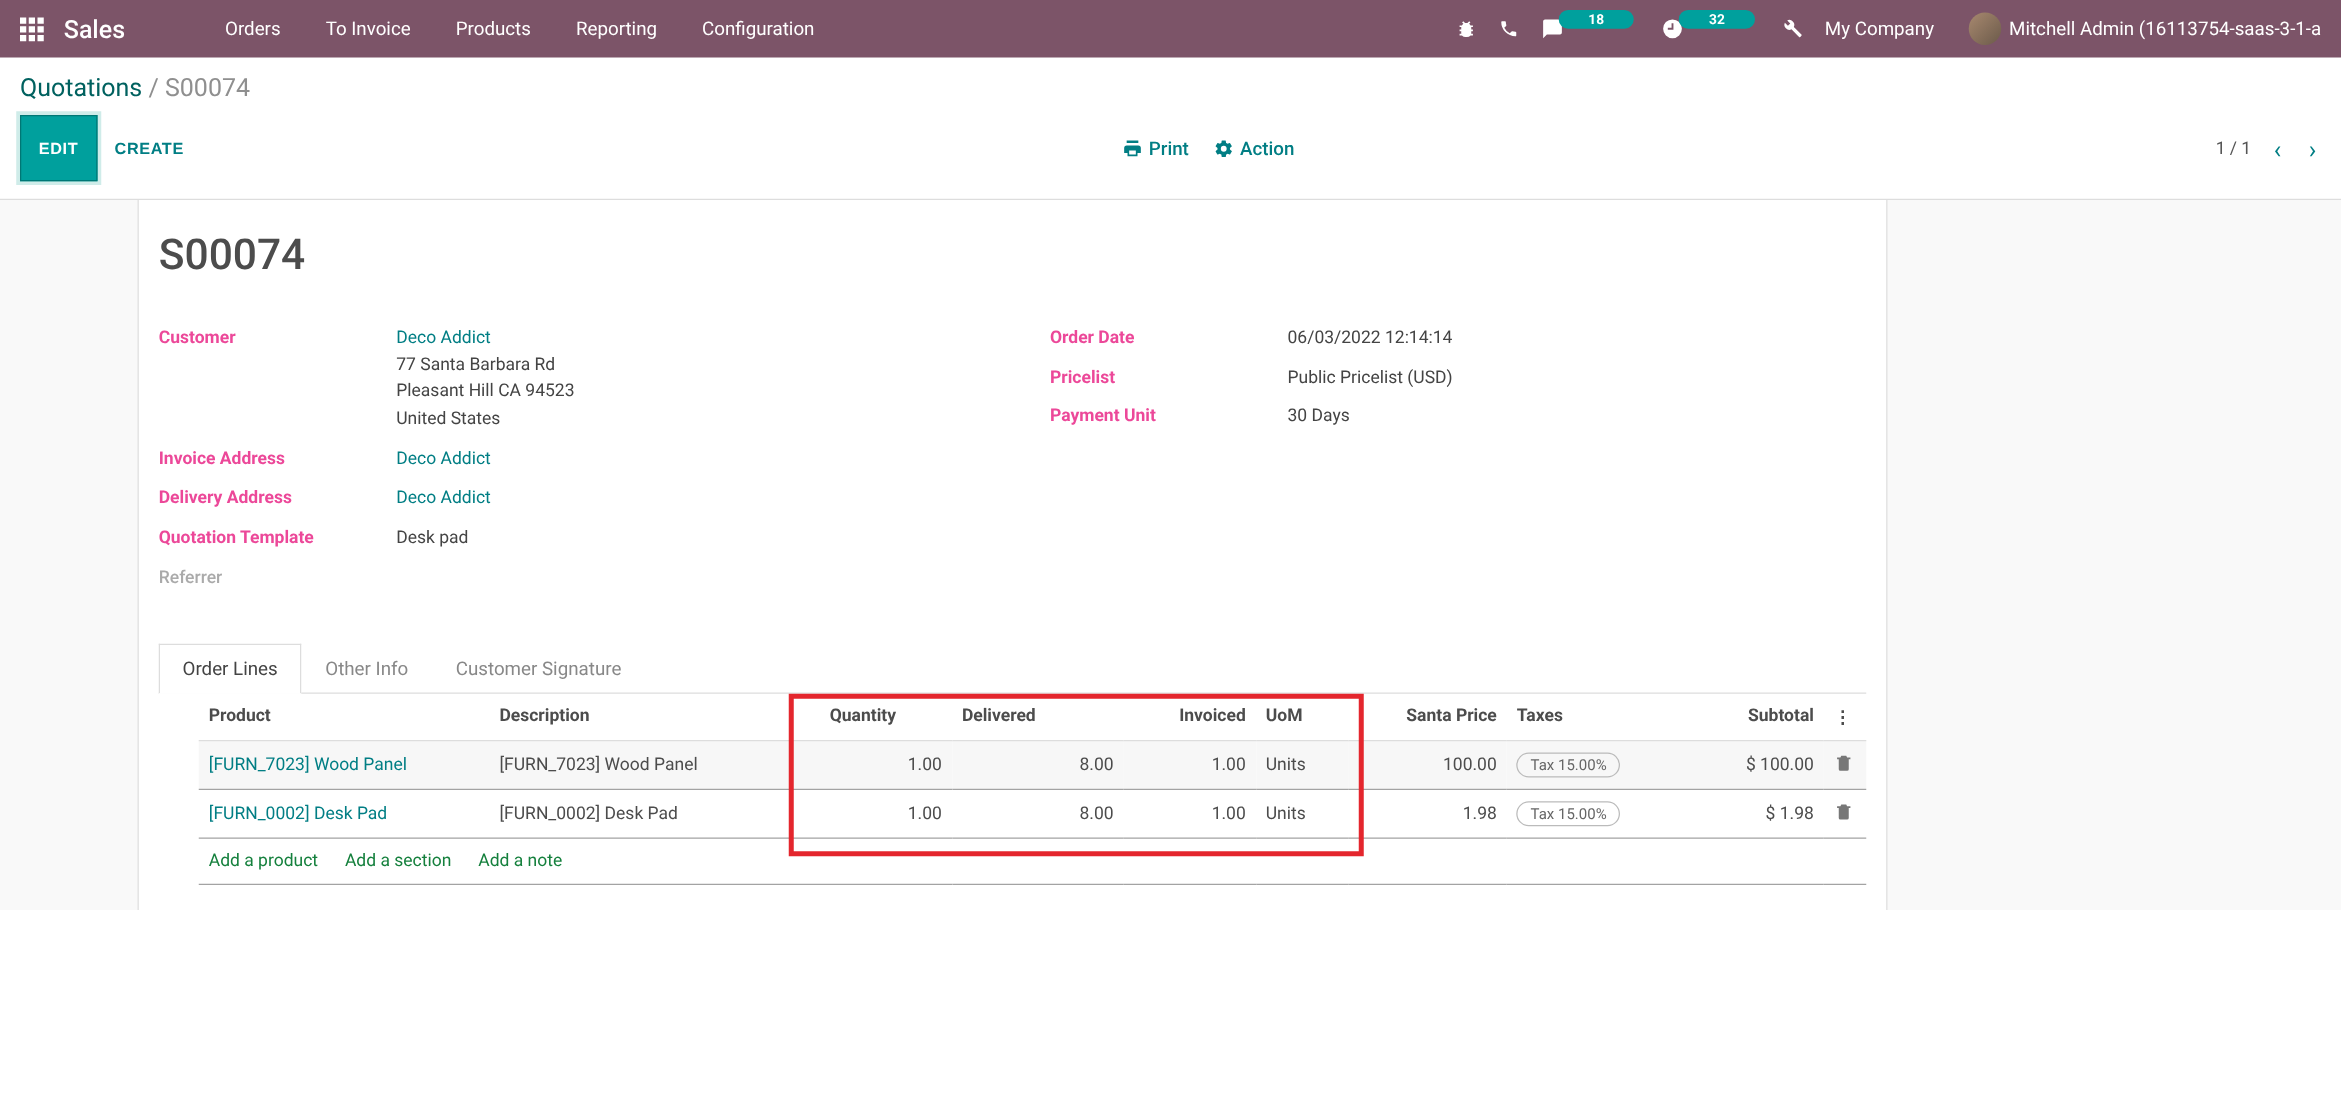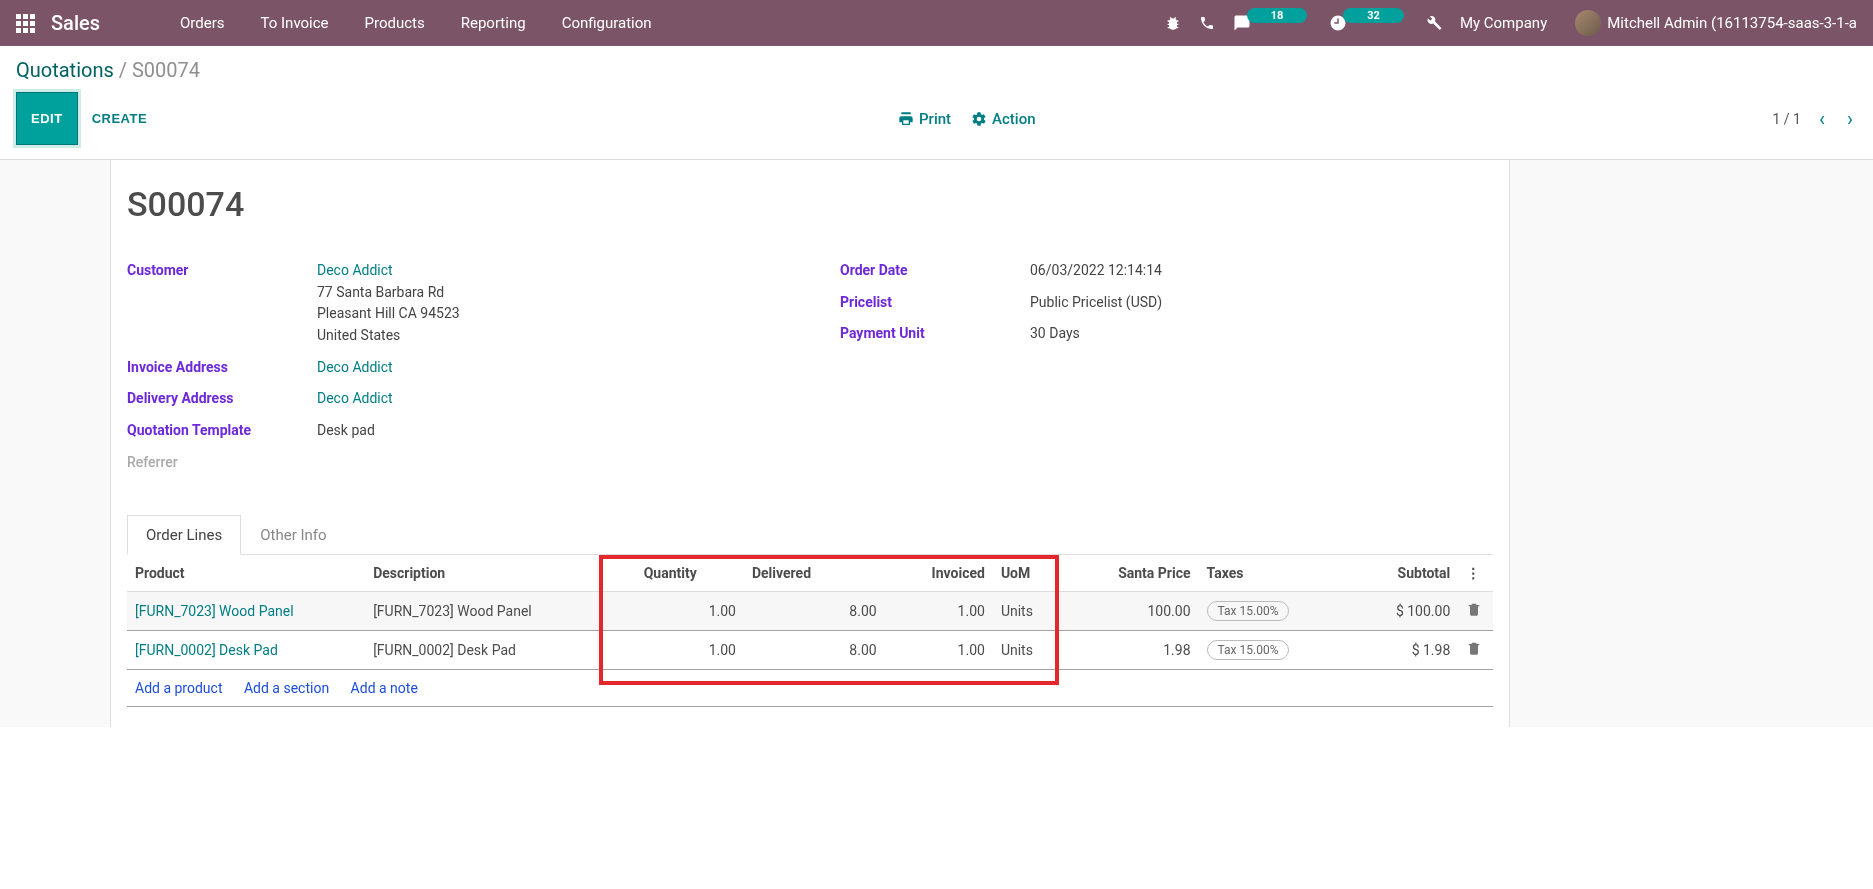--- a/index.html
+++ b/index.html
@@ -34,21 +34,21 @@
 
 
 .sheet-wrap { background: #f9f9f9; padding: 0; }
 .sheet { background: #fff; max-width: 1400px; border-left: 1px solid #ddd; border-right: 1px solid #ddd; margin-left: 110px; padding: 24px 0 20px 0; }
 .sheet-inner { padding: 0 16px; }
 .h1-title { font-size: 34px; color: #4c4c4c; margin: 0 0 36px 0; font-weight: 500; }
 
 .form-grid { display: flex; gap: 60px; margin-bottom: 30px; }
 .form-col { flex: 1; }
 .form-row { display: flex; margin-bottom: 10px; line-height: 1.55; }
-.form-label { width: 190px; font-weight: 700; color: #6d28d9; }
+.form-label { width: 190px; font-weight: 700; color: #ec4899; }
 .form-value { flex: 1; color: #444; }
 .form-value .link { color: #017e84; cursor: pointer; }
 .form-label.muted { color: #aaa; font-weight: 500; }
 
 
 .tabs { display: flex; border-bottom: 1px solid #ddd; padding-left: 0; }
 .tab { padding: 10px 18px; border: 1px solid transparent; color: #888; cursor: pointer; font-size: 15px; position: relative; top: 1px; }
 .tab.active { border: 1px solid #ddd; border-bottom-color: #fff; background: #fff; color: #444; }
 
 
@@ -56,21 +56,21 @@
 .order-table th { text-align: left; font-weight: 700; padding: 10px 8px; border-bottom: 1px solid #ddd; color: #4c4c4c; }
 .order-table th.num, .order-table td.num { text-align: right; }
 .order-table td { padding: 9px 8px; border-bottom: 1px solid #a3a3a3; }
 .order-table .prod-link { color: #017e84; }
 .order-table tr.row-0 td { background: #f7f7f7; }
 .tax-pill { display: inline-block; border: 1px solid #bbb; border-radius: 12px; padding: 2px 10px; font-size: 12px; color: #666; }
 .trash { color: #777; cursor: pointer; }
 .kebab { color: #777; cursor: pointer; text-align: center; }
 
 .add-row td { padding: 10px 8px; }
-.add-link { color: #1d4ed8; cursor: pointer; margin-right: 18px; }
+.add-link { color: #15803d; cursor: pointer; margin-right: 18px; }
 
 
 .redbox { position: absolute; border: 4px solid #E4262D; pointer-events: none; }
 
 
 .svgicon { width: 16px; height: 16px; fill: currentColor; }
 .svgicon-lg { width: 18px; height: 18px; fill: currentColor; }
 </style>
 </head>
 <body>
@@ -207,23 +207,24 @@
           <div class="form-row">
             <div class="form-label">Payment Unit</div>
             <div class="form-value">30 Days</div>
           </div>
         </div>
       </div>
 
       <div class="tabs">
         <div class="tab active">Order Lines</div>
         <div class="tab">Other Info</div>
+        <div class="tab">Customer Signature</div>
       </div>
 
-      <div style="position:relative;">
+      <div style="position:relative;margin-left:32px;">
         <table class="order-table">
           <colgroup>
             <col style="width:220px">
               <col style="width:250px">
             <col style="width:100px">
               <col style="width:130px">
               <col style="width:100px">
               <col style="width:70px">
             <col style="width:120px">
               <col style="width:120px">

